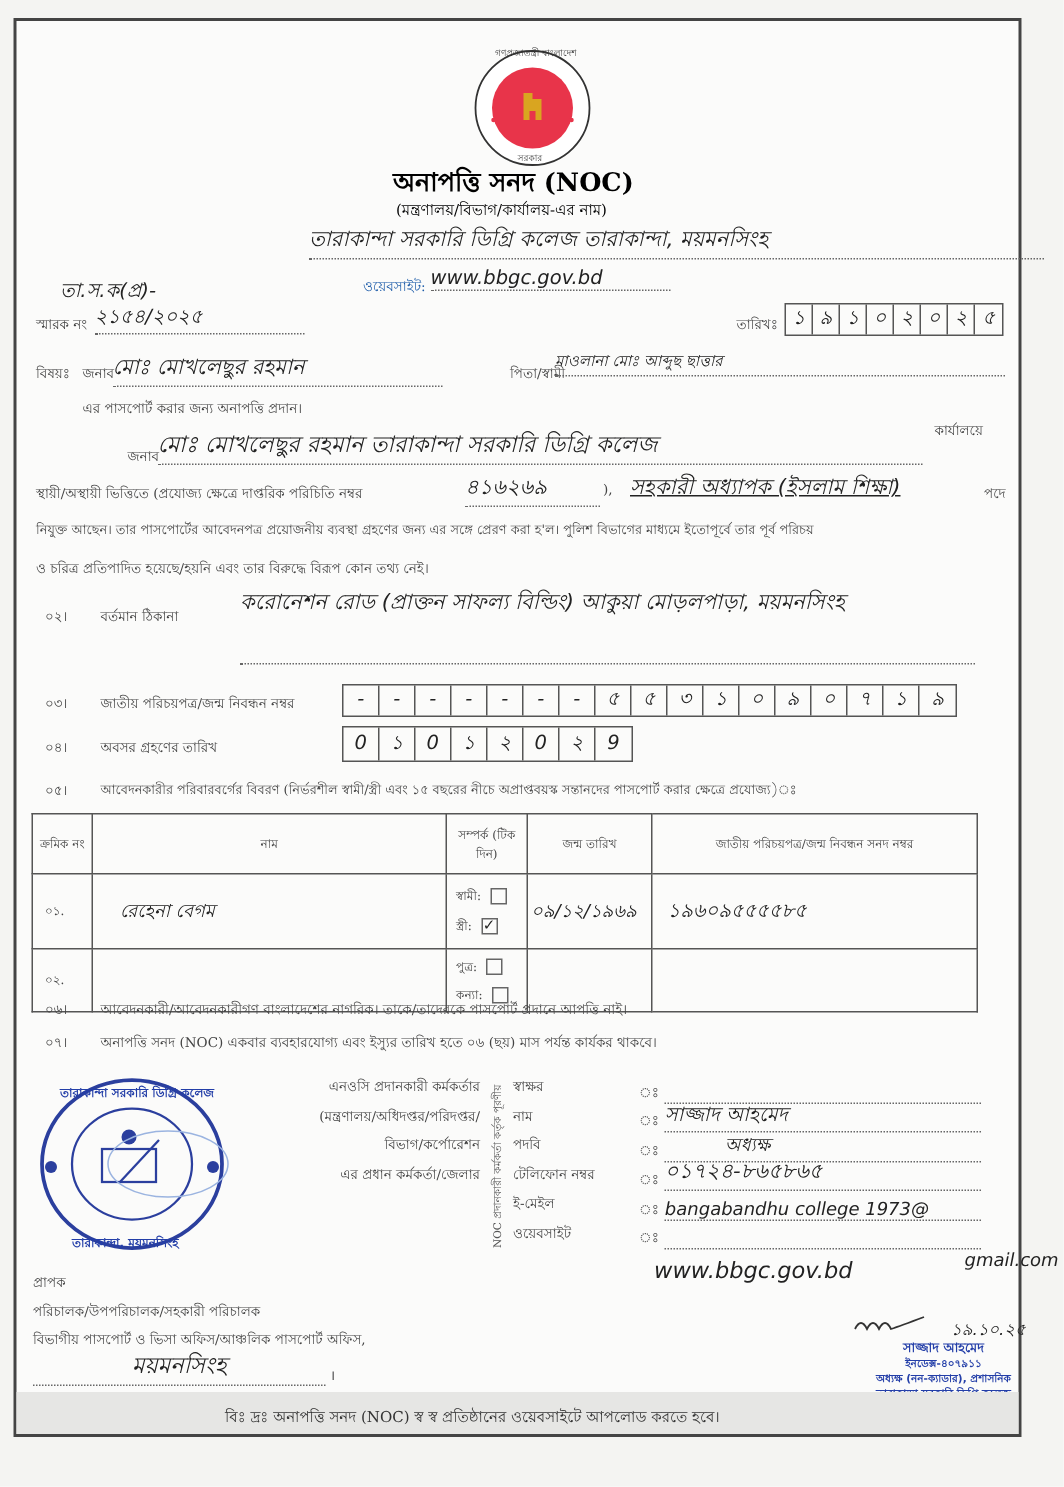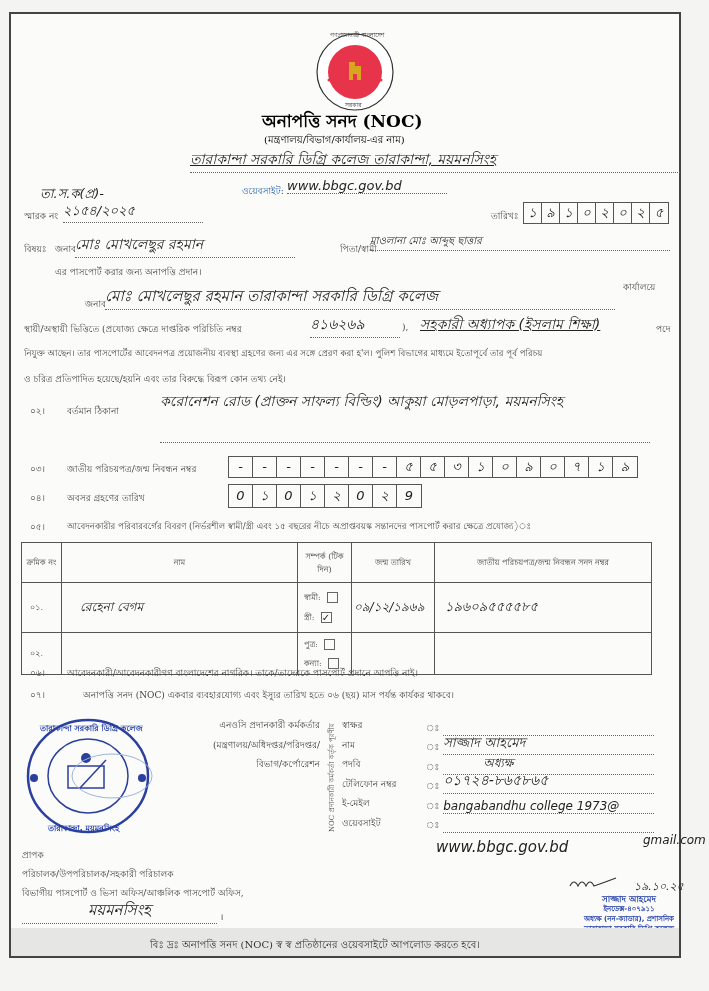--- a/index.html
+++ b/index.html
@@ -31,21 +31,21 @@
     <path d="M34 30 h6 v4 h6 v14 h-4 v-6 h-4 v6 h-4z" fill="#d9a520"></path>
     <circle cx="14" cy="48" r="1.5" fill="#e8344a"></circle>
       <circle cx="66" cy="48" r="1.5" fill="#e8344a"></circle>
   </svg>
 </div>
 <div class="abs print" style="left:330px;top:30px;font-size:6px;color:#333;">গণপ্রজাতন্ত্রী বাংলাদেশ</div>
 <div class="abs print" style="left:345px;top:100px;font-size:6px;">সরকার</div>
 
 <div class="abs blue" style="left:262px;top:108px;font-size:17px;font-weight:bold;white-space:nowrap;">অনাপত্তি সনদ (NOC)</div>
 <div class="abs blue" style="left:264px;top:132px;font-size:10px;white-space:nowrap;">(মন্ত্রণালয়/বিভাগ/কার্যালয়-এর নাম)</div>
-<div class="abs hand dots" style="left:190px;top:148px;width:490px;font-size:14px;text-decoration:underline;">তারাকান্দা সরকারি ডিগ্রি কলেজ তারাকান্দা, ময়মনসিংহ</div>
+<div class="abs hand dots" style="left:206px;top:148px;width:490px;font-size:14px;">তারাকান্দা সরকারি ডিগ্রি কলেজ তারাকান্দা, ময়মনসিংহ</div>
 <div class="abs blue print" style="left:230px;top:184px;color:#1a5aa8;margin-left:12px;">ওয়েবসাইট:</div>
 <div class="abs hand dots" style="left:287px;top:178px;width:160px;font-size:13px;">www.bbgc.gov.bd</div>
 
 <div class="abs hand" style="left:40px;top:184px;font-size:13px;">তা.স.ক(প্র)-</div>
 <div class="abs print" style="left:24px;top:209px;">স্মারক নং</div>
 <div class="abs hand dots" style="left:63px;top:201px;width:140px;font-size:13px;">২১৫৪/২০২৫</div>
 <div class="abs print" style="left:491px;top:209px;">তারিখঃ</div>
 <div class="abs boxrow" style="left:523px;top:202px;" id="datebox">
     <span style="width: 18px; height: 20px; line-height: 20px;">১</span>
     <span style="width: 18px; height: 20px; line-height: 20px;">৯</span>
@@ -146,41 +146,42 @@
     </td>
     <td></td>
     <td></td>
   </tr>
 </tbody>
   </table>
 
 <div class="abs print" style="left:30px;top:666px;">০৬।</div>
 <div class="abs print" style="left:67px;top:666px;">আবেদনকারী/আবেদনকারীগণ বাংলাদেশের নাগরিক। তাকে/তাদেরকে পাসপোর্ট প্রদানে আপত্তি নাই।</div>
 <div class="abs print" style="left:30px;top:688px;">০৭।</div>
-<div class="abs print" style="left:67px;top:688px;margin-left:16px;">অনাপত্তি সনদ (NOC) একবার ব্যবহারযোগ্য এবং ইস্যুর তারিখ হতে ০৬ (ছয়) মাস পর্যন্ত কার্যকর থাকবে।</div>
+<div class="abs print" style="left:67px;top:688px;">অনাপত্তি সনদ (NOC) একবার ব্যবহারযোগ্য এবং ইস্যুর তারিখ হতে ০৬ (ছয়) মাস পর্যন্ত কার্যকর থাকবে।</div>
 
 <div class="abs" style="left:22px;top:716px;width:138px;height:122px;">
   <svg width="138" height="122" viewBox="0 0 138 122">
     <ellipse cx="66" cy="60" rx="60" ry="56" fill="none" stroke="#2b3f9e" stroke-width="2.5"></ellipse>
     <ellipse cx="66" cy="60" rx="40" ry="37" fill="none" stroke="#2b3f9e" stroke-width="1.5"></ellipse>
     <circle cx="12" cy="62" r="4" fill="#2b3f9e"></circle>
       <circle cx="120" cy="62" r="4" fill="#2b3f9e"></circle>
     <rect x="46" y="50" width="36" height="22" fill="none" stroke="#2b3f9e" stroke-width="1.5"></rect>
     <circle cx="64" cy="42" r="5" fill="#2b3f9e"></circle>
     <line x1="58" y1="72" x2="84" y2="44" stroke="#2b3f9e" stroke-width="1.5"></line>
     <ellipse cx="90" cy="60" rx="40" ry="22" fill="none" stroke="#9bb4e0" stroke-width="1"></ellipse>
   </svg>
 </div>
 <div class="abs stampblue" style="left:40px;top:722px;font-size:8px;">তারাকান্দা সরকারি ডিগ্রি কলেজ</div>
 <div class="abs stampblue" style="left:48px;top:822px;font-size:8px;">তারাকান্দা, ময়মনসিংহ</div>
 
 <div class="abs print" style="left:175px;top:716px;text-align:right;width:145px;line-height:19.5px;">
   <div>এনওসি প্রদানকারী কর্মকর্তার</div>
   <div>(মন্ত্রণালয়/অধিদপ্তর/পরিদপ্তর/</div>
   <div>বিভাগ/কর্পোরেশন</div>
+  <div>এর প্রধান কর্মকর্তা/জেলার</div>
 </div>
 <div class="abs vert" style="left:326px;top:712px;height:120px;">NOC প্রদানকারী কর্মকর্তা কর্তৃক পূরণীয়</div>
 
 <div class="abs print" style="left:342px;top:716px;line-height:19.5px;">
   <div>স্বাক্ষর</div>
   <div>নাম</div>
   <div>পদবি</div>
   <div>টেলিফোন নম্বর</div>
   <div>ই-মেইল</div>
   <div>ওয়েবসাইট</div>

